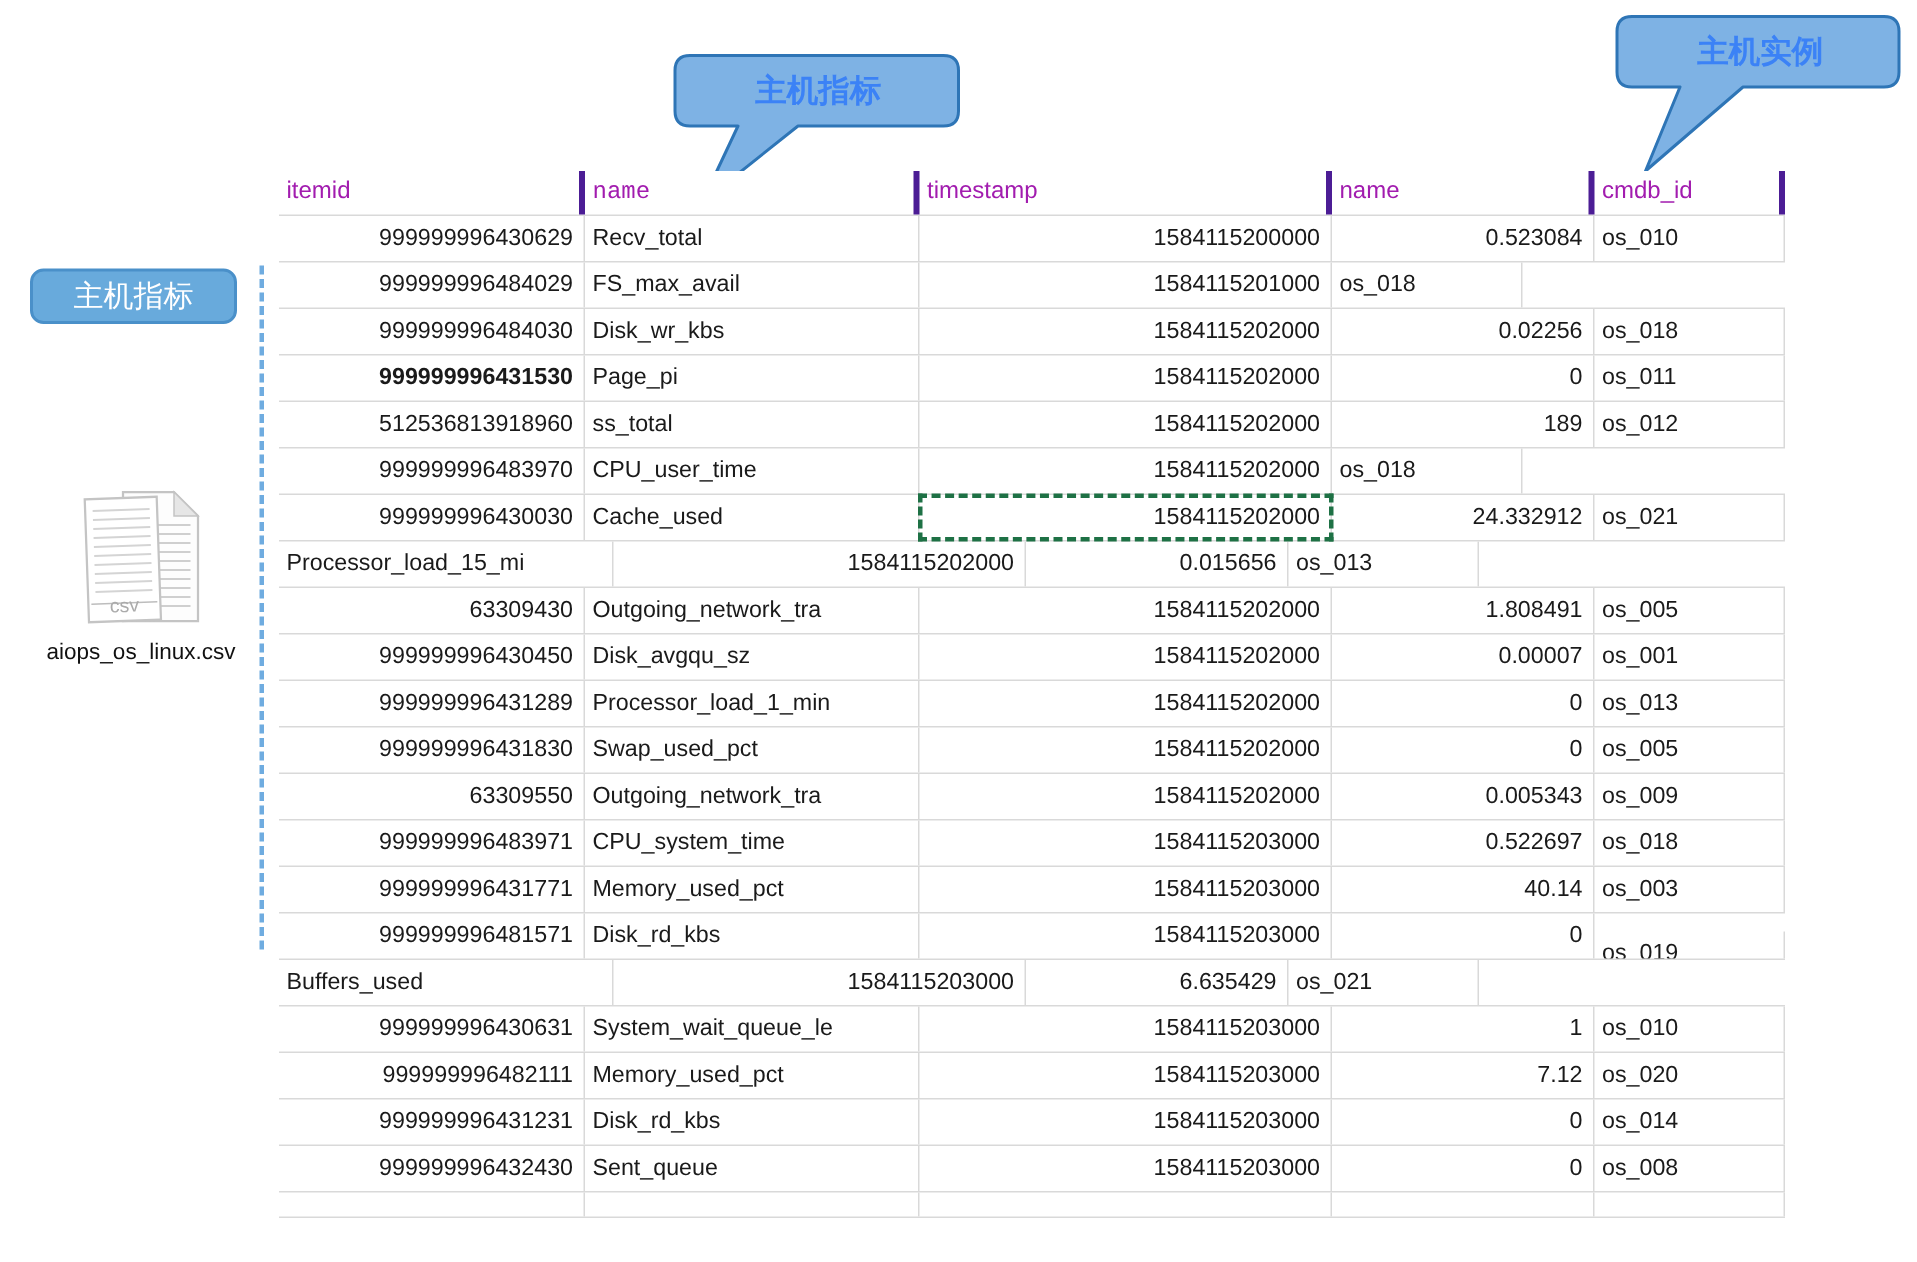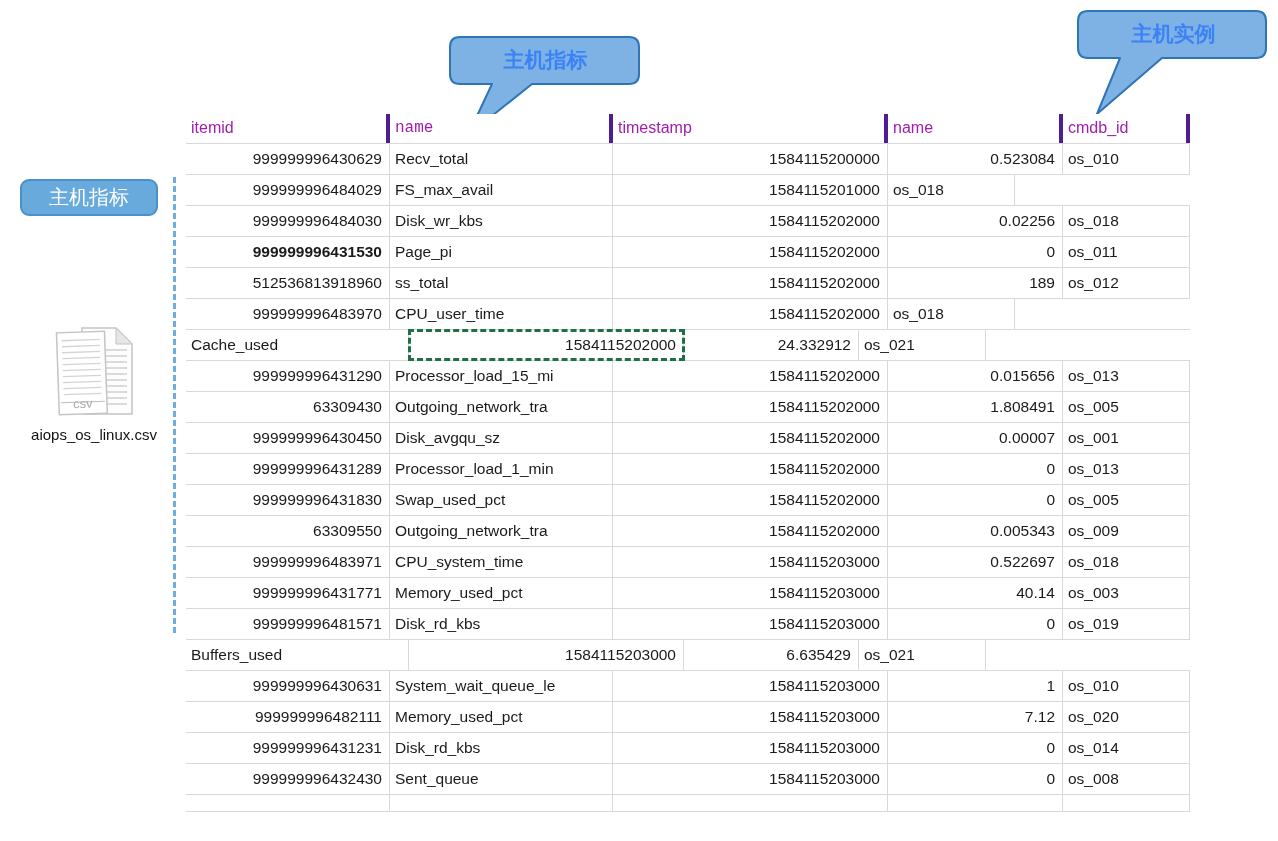--- a/index.html
+++ b/index.html
@@ -149,27 +149,27 @@
           <div class="tcell right" style="width: 175px;">189</div>
           <div class="tcell left" style="width: 127px;">os_012</div>
         </div>
         <div class="trow">
           <div class="tcell right" style="width: 204px;">999999996483970</div>
           <div class="tcell left" style="width: 223px;">CPU_user_time</div>
           <div class="tcell right" style="width: 275px;">1584115202000</div>
           <div class="tcell left" style="width: 127px;">os_018</div>
         </div>
         <div class="trow">
+          <div class="tcell right" style="width: 204px;">999999996430030</div>
           <div class="tcell left" style="width: 223px;">Cache_used</div>
           <div class="tcell right selected" style="width: 275px;">1584115202000</div>
           <div class="tcell right" style="width: 175px;">24.332912</div>
           <div class="tcell left" style="width: 127px;">os_021</div>
         </div>
         <div class="trow">
-          <div class="tcell right" style="width: 204px;">999999996431290</div>
           <div class="tcell left" style="width: 223px;">Processor_load_15_mi</div>
           <div class="tcell right" style="width: 275px;">1584115202000</div>
           <div class="tcell right" style="width: 175px;">0.015656</div>
           <div class="tcell left" style="width: 127px;">os_013</div>
         </div>
         <div class="trow">
           <div class="tcell right" style="width: 204px;">63309430</div>
           <div class="tcell left" style="width: 223px;">Outgoing_network_tra</div>
           <div class="tcell right" style="width: 275px;">1584115202000</div>
           <div class="tcell right" style="width: 175px;">1.808491</div>
@@ -215,21 +215,21 @@
           <div class="tcell left" style="width: 223px;">Memory_used_pct</div>
           <div class="tcell right" style="width: 275px;">1584115203000</div>
           <div class="tcell right" style="width: 175px;">40.14</div>
           <div class="tcell left" style="width: 127px;">os_003</div>
         </div>
         <div class="trow">
           <div class="tcell right" style="width: 204px;">999999996481571</div>
           <div class="tcell left" style="width: 223px;">Disk_rd_kbs</div>
           <div class="tcell right" style="width: 275px;">1584115203000</div>
           <div class="tcell right" style="width: 175px;">0</div>
-          <div class="tcell left" style="width: 127px;">os_019</div>
+          <div class="tcell left" style="width: 127px; margin-top: 12px;">os_019</div>
         </div>
         <div class="trow">
           <div class="tcell left" style="width: 223px;">Buffers_used</div>
           <div class="tcell right" style="width: 275px;">1584115203000</div>
           <div class="tcell right" style="width: 175px;">6.635429</div>
           <div class="tcell left" style="width: 127px;">os_021</div>
         </div>
         <div class="trow">
           <div class="tcell right" style="width: 204px;">999999996430631</div>
           <div class="tcell left" style="width: 223px;">System_wait_queue_le</div>

